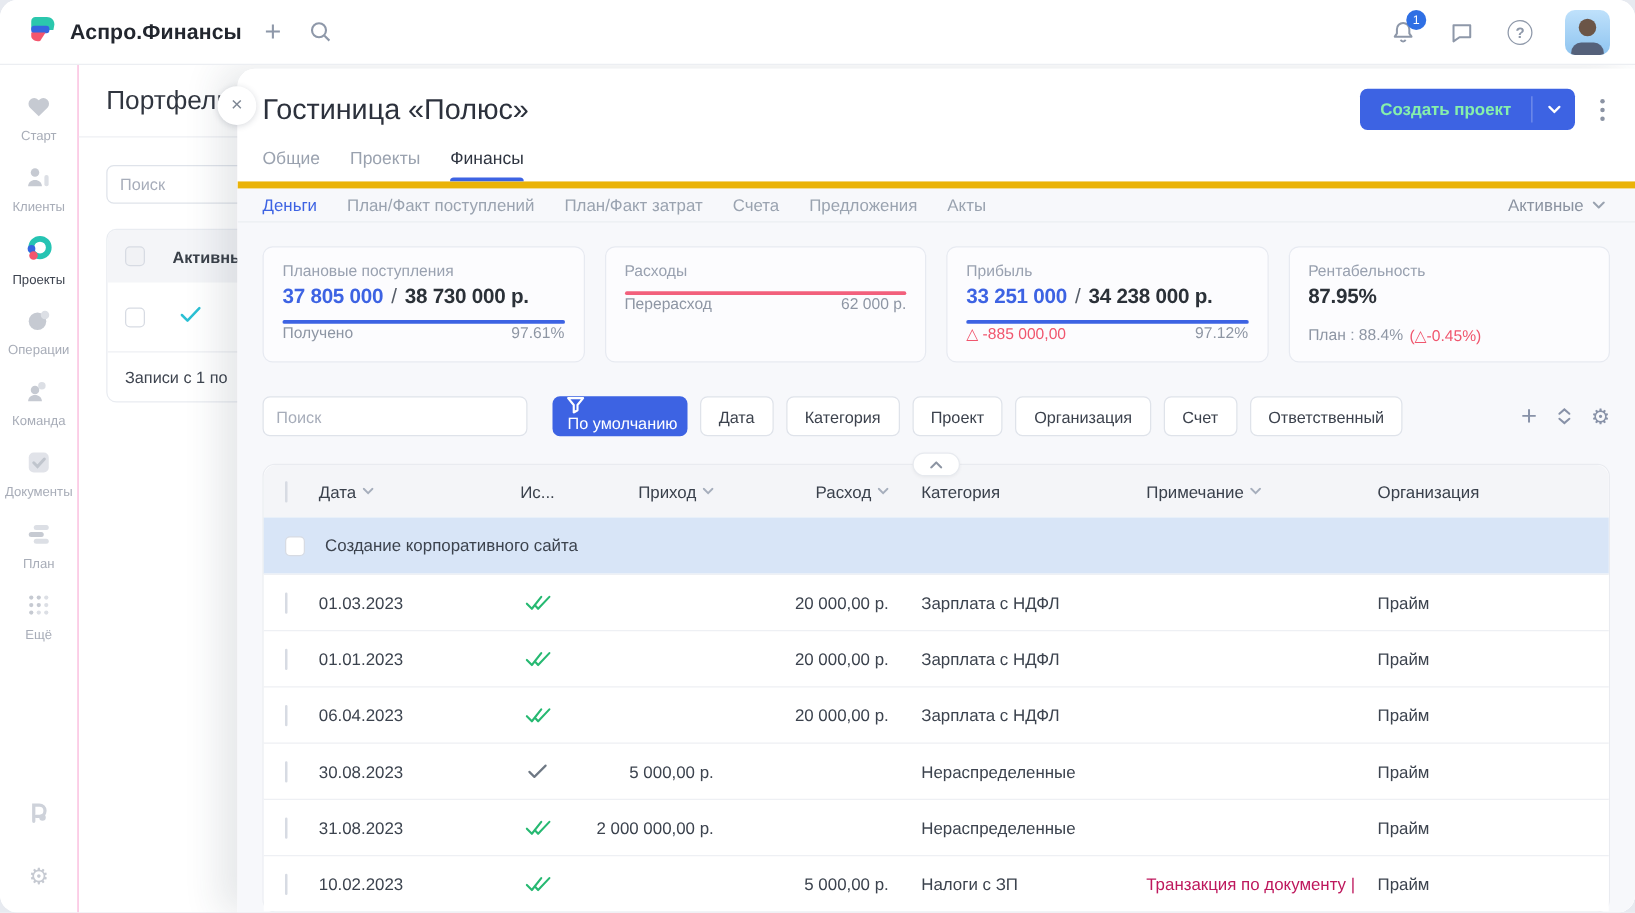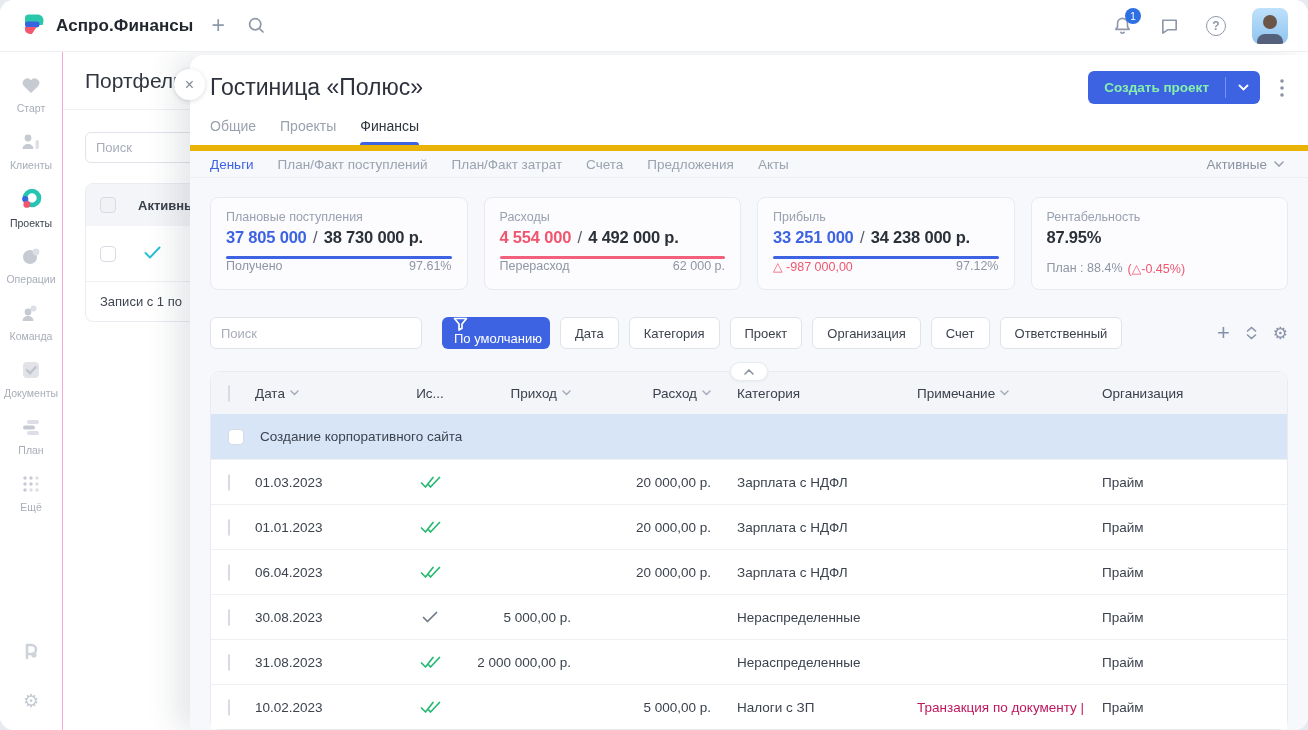--- a/index.html
+++ b/index.html
@@ -332,41 +332,36 @@
             <span>38 730 000 р.</span>
           </div>
           <div class="cbar blue"></div>
           <div class="cfoot">
             <span>Получено</span>
             <span>97.61%</span>
           </div>
         </div>
         <div class="card">
           <div class="clabel">Расходы</div>
-          <div class="cvals">
-            <span class="v-red">4 554 000</span>
-            <span class="sep">/</span>
-            <span>4 492 000 р.</span>
-          </div>
           <div class="cbar red"></div>
           <div class="cfoot">
             <span>Перерасход</span>
             <span>62 000 р.</span>
           </div>
         </div>
         <div class="card">
           <div class="clabel">Прибыль</div>
           <div class="cvals">
             <span class="v-blue">33 251 000</span>
             <span class="sep">/</span>
             <span>34 238 000 р.</span>
           </div>
           <div class="cbar blue"></div>
           <div class="cfoot">
-            <span class="red">△ -987 000,00</span>
+            <span class="red">△ -885 000,00</span>
             <span>97.12%</span>
           </div>
         </div>
         <div class="card">
           <div class="clabel">Рентабельность</div>
           <div class="cvals">
             <span>87.95%</span>
           </div>
           <div class="cfoot single">
             <span>План : 88.4%</span>

